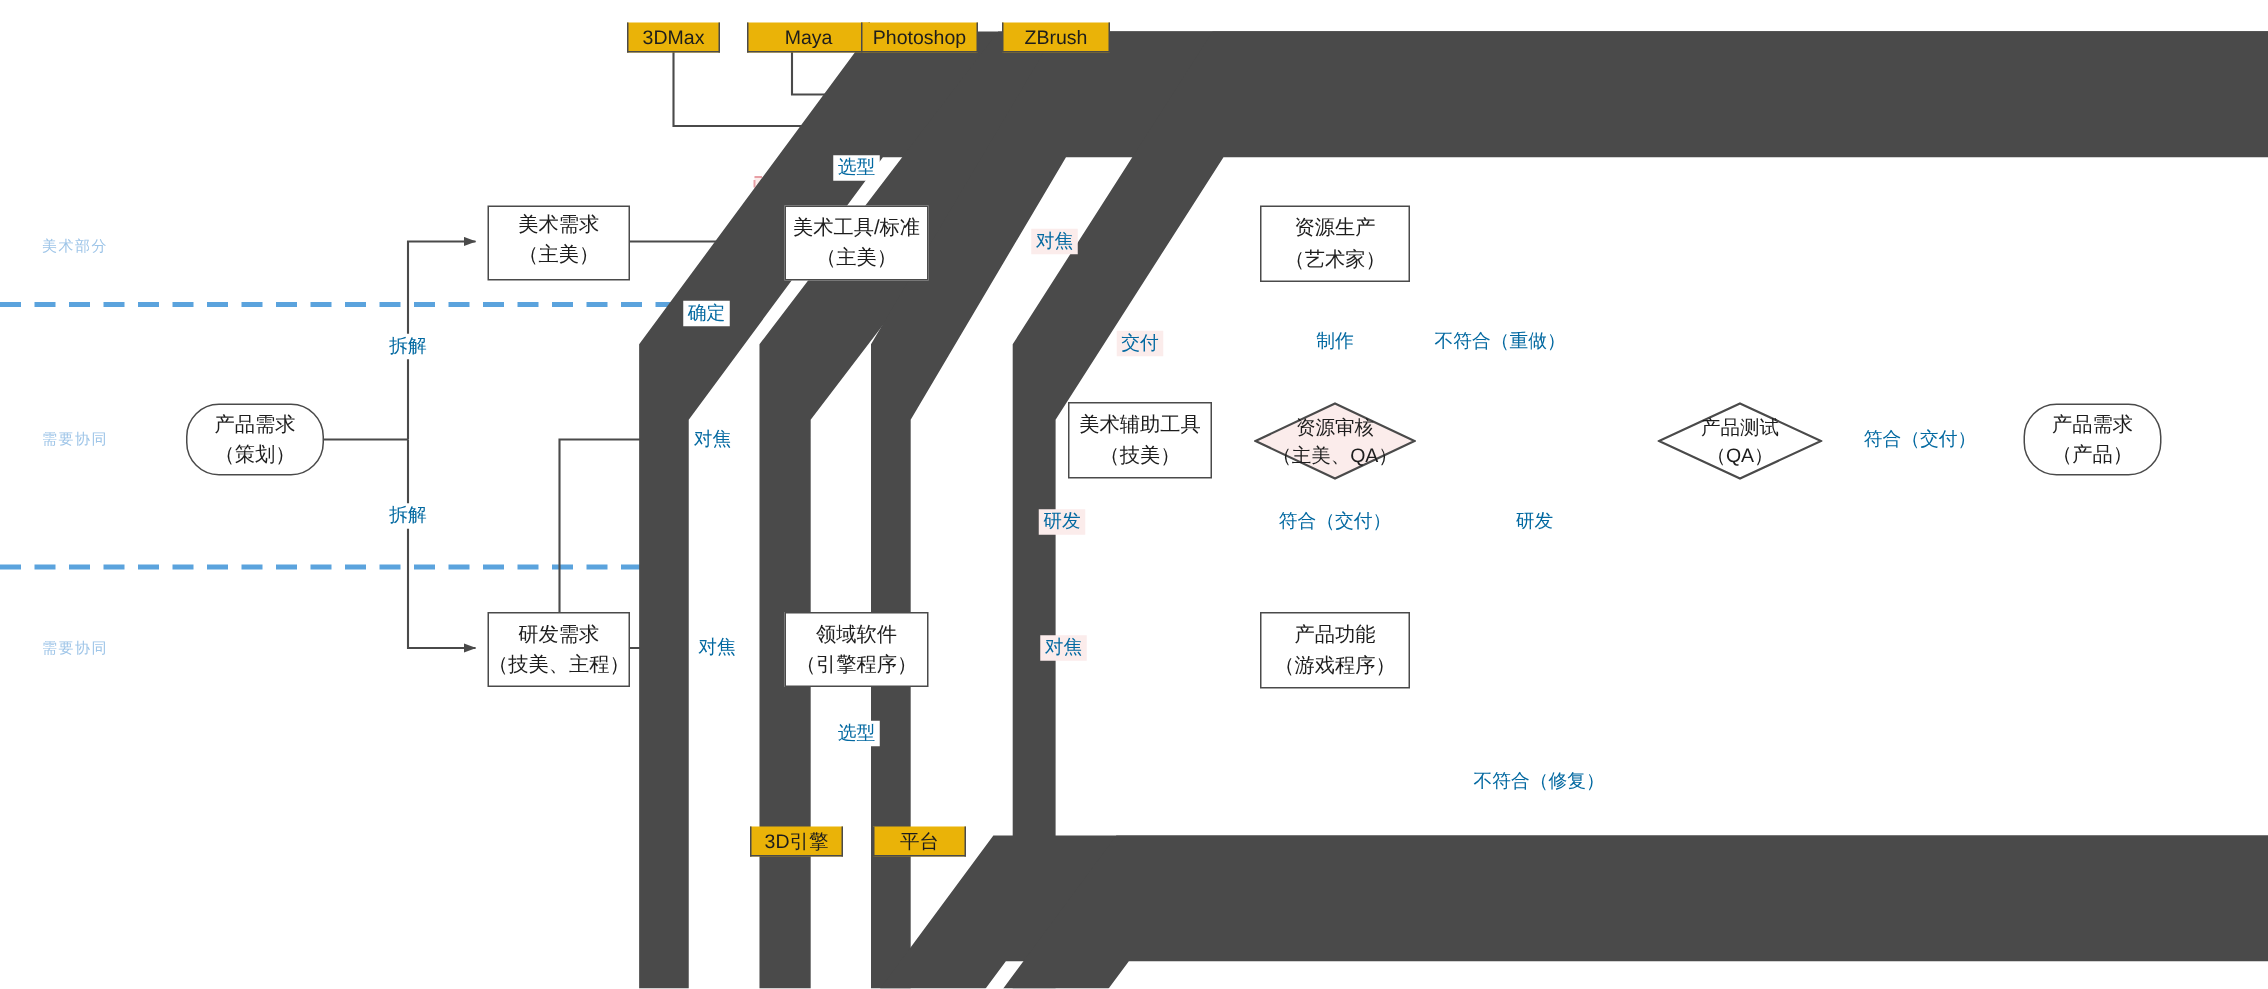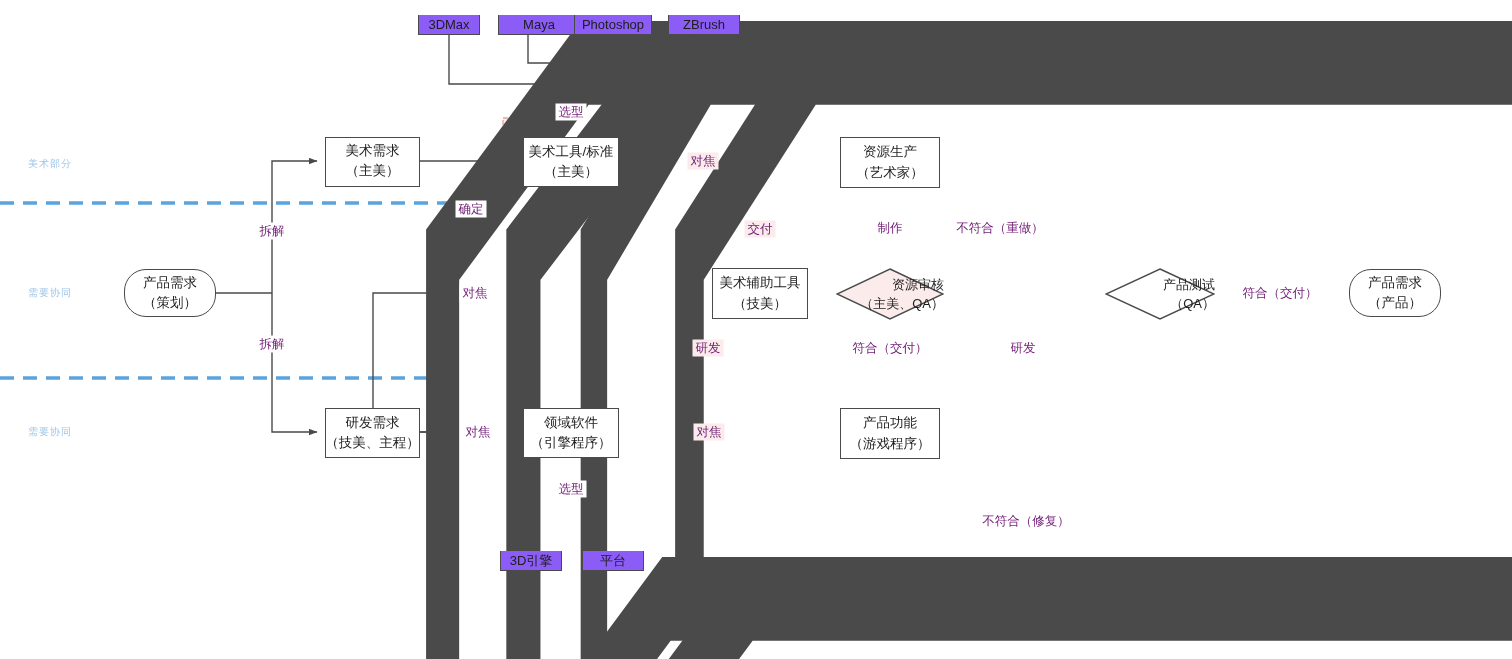--- a/index.html
+++ b/index.html
@@ -12,29 +12,29 @@
   .reuse-label{position:absolute;color:#f0b8bd;font-size:13px;white-space:nowrap;}
   .watermark{position:absolute;color:#e2e2e2;font-size:21px;white-space:nowrap;font-family:"Liberation Serif","DejaVu Serif",serif;}
 
   .node{position:absolute;box-sizing:border-box;display:flex;flex-direction:column;
         align-items:center;justify-content:center;background:#ffffff;border:1.4px solid #4a4a4a;
         color:#1d1d1d;font-size:13.5px;line-height:1.5;text-align:center;}
   .node.rounded{border-radius:22px;}
   .node span{display:block;white-space:nowrap;}
 
   .doc{position:absolute;box-sizing:border-box;display:flex;align-items:center;justify-content:center;
-       background:#8b5cf6;border:1.4px solid #4a4a4a;font-size:13px;color:#1d1d1d;white-space:nowrap;
+       background:#eab308;border:1.4px solid #4a4a4a;font-size:13px;color:#1d1d1d;white-space:nowrap;
        border-top:none;}
   .doc .fold{position:absolute;left:-1.4px;right:-1.4px;top:-9px;height:10px;}
 
-  .diamond{position:absolute;display:flex;flex-direction:column;align-items:flex-end;justify-content:center;
+  .diamond{position:absolute;display:flex;flex-direction:column;align-items:center;justify-content:center;
            color:#1d1d1d;font-size:13px;line-height:1.5;text-align:center;z-index:3;}
   .diamond span{display:block;white-space:nowrap;position:relative;z-index:2;}
 
-  .edge-label{position:absolute;background:#fff;color:#701a75;font-size:12.5px;
+  .edge-label{position:absolute;background:#fff;color:#0369a1;font-size:12.5px;
               white-space:nowrap;padding:0 3px;transform:translate(-50%,-50%);z-index:4;}
   .edge-label.onpink{background:#fbeceb;}
 </style>
 </head>
 <body>
 
 <div id="stage">
 
   <svg viewBox="0 0 1512 659">
     <defs>

